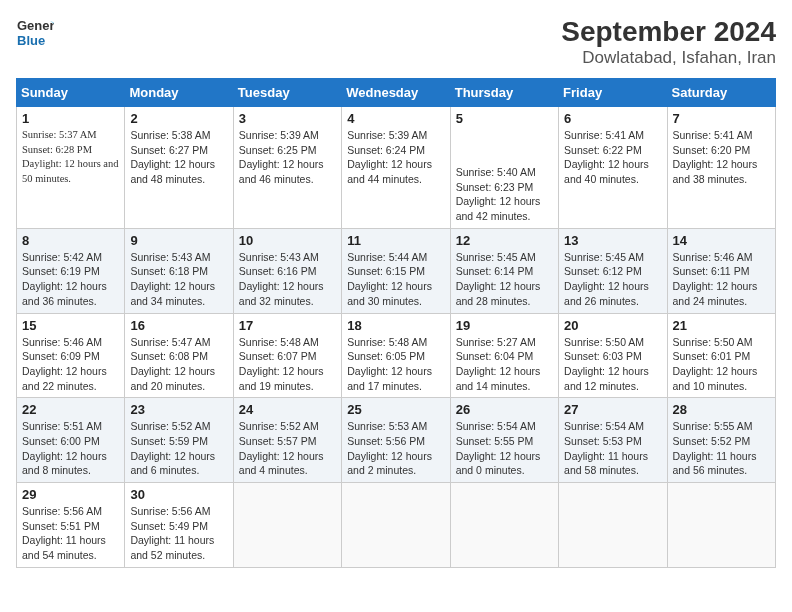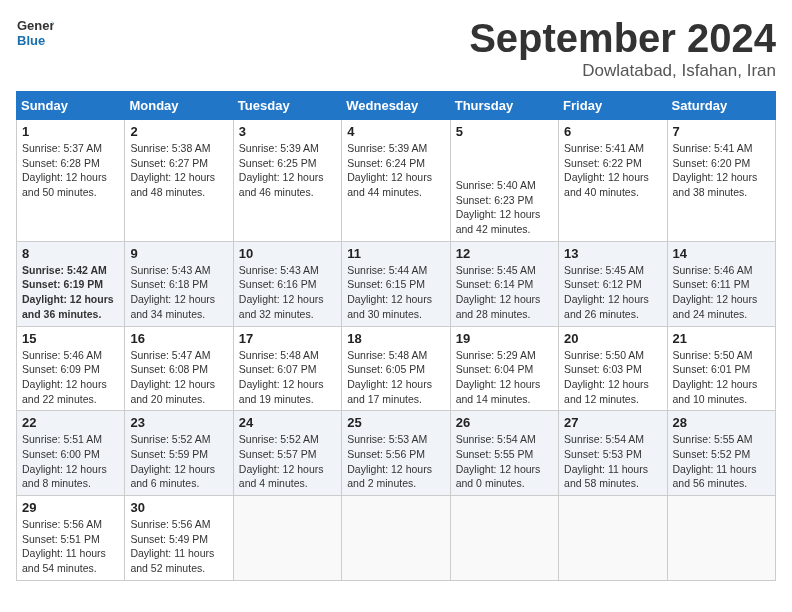--- a/index.html
+++ b/index.html
@@ -17,21 +17,21 @@
       margin-bottom: 10px;
     }
     .logo {
       display: flex;
       align-items: center;
     }
     .title-block {
       text-align: right;
     }
     .month-title {
-      font-size: 40px;
+      font-size: 28px;
       font-weight: bold;
       color: #333;
     }
     .location-title {
       font-size: 17px;
       color: #555;
     }
     .calendar-table {
       width: 100%;
       border-collapse: collapse;
@@ -106,21 +106,21 @@
         <th>Wednesday</th>
         <th>Thursday</th>
         <th>Friday</th>
         <th>Saturday</th>
       </tr>
   </thead>
   <tbody id="calendar-body">
   <tr>
         <td>
           <span class="day-number">1</span>
-          <div class="day-info" style="white-space: pre-line;">Sunrise: 5:37 AM
+          <div class="day-info" style="white-space: pre-line; font-family: Liberation Serif, serif;">Sunrise: 5:37 AM
 Sunset: 6:28 PM
 Daylight: 12 hours and 50 minutes.</div>
         </td>
         <td>
           <span class="day-number">2</span>
           <div class="day-info" style="white-space: pre-line;">Sunrise: 5:38 AM
 Sunset: 6:27 PM
 Daylight: 12 hours and 48 minutes.</div>
         </td>
         <td>
@@ -150,21 +150,21 @@
         <td>
           <span class="day-number">7</span>
           <div class="day-info" style="white-space: pre-line;">Sunrise: 5:41 AM
 Sunset: 6:20 PM
 Daylight: 12 hours and 38 minutes.</div>
         </td>
       </tr>
       <tr>
         <td>
           <span class="day-number">8</span>
-          <div class="day-info" style="white-space: pre-line; font-weight: bold;">Sunrise: 5:42 AM
+          <div class="day-info" style="white-space: pre-line;">Sunrise: 5:42 AM
 Sunset: 6:19 PM
 Daylight: 12 hours and 36 minutes.</div>
         </td>
         <td>
           <span class="day-number">9</span>
           <div class="day-info" style="white-space: pre-line;">Sunrise: 5:43 AM
 Sunset: 6:18 PM
 Daylight: 12 hours and 34 minutes.</div>
         </td>
         <td>
@@ -218,21 +218,21 @@
 Daylight: 12 hours and 19 minutes.</div>
         </td>
         <td>
           <span class="day-number">18</span>
           <div class="day-info" style="white-space: pre-line;">Sunrise: 5:48 AM
 Sunset: 6:05 PM
 Daylight: 12 hours and 17 minutes.</div>
         </td>
         <td>
           <span class="day-number">19</span>
-          <div class="day-info" style="white-space: pre-line;">Sunrise: 5:29 AM
+          <div class="day-info" style="white-space: pre-line;">Sunrise: 5:27 AM
 Sunset: 6:04 PM
 Daylight: 12 hours and 14 minutes.</div>
         </td>
         <td>
           <span class="day-number">20</span>
           <div class="day-info" style="white-space: pre-line;">Sunrise: 5:50 AM
 Sunset: 6:03 PM
 Daylight: 12 hours and 12 minutes.</div>
         </td>
         <td>

